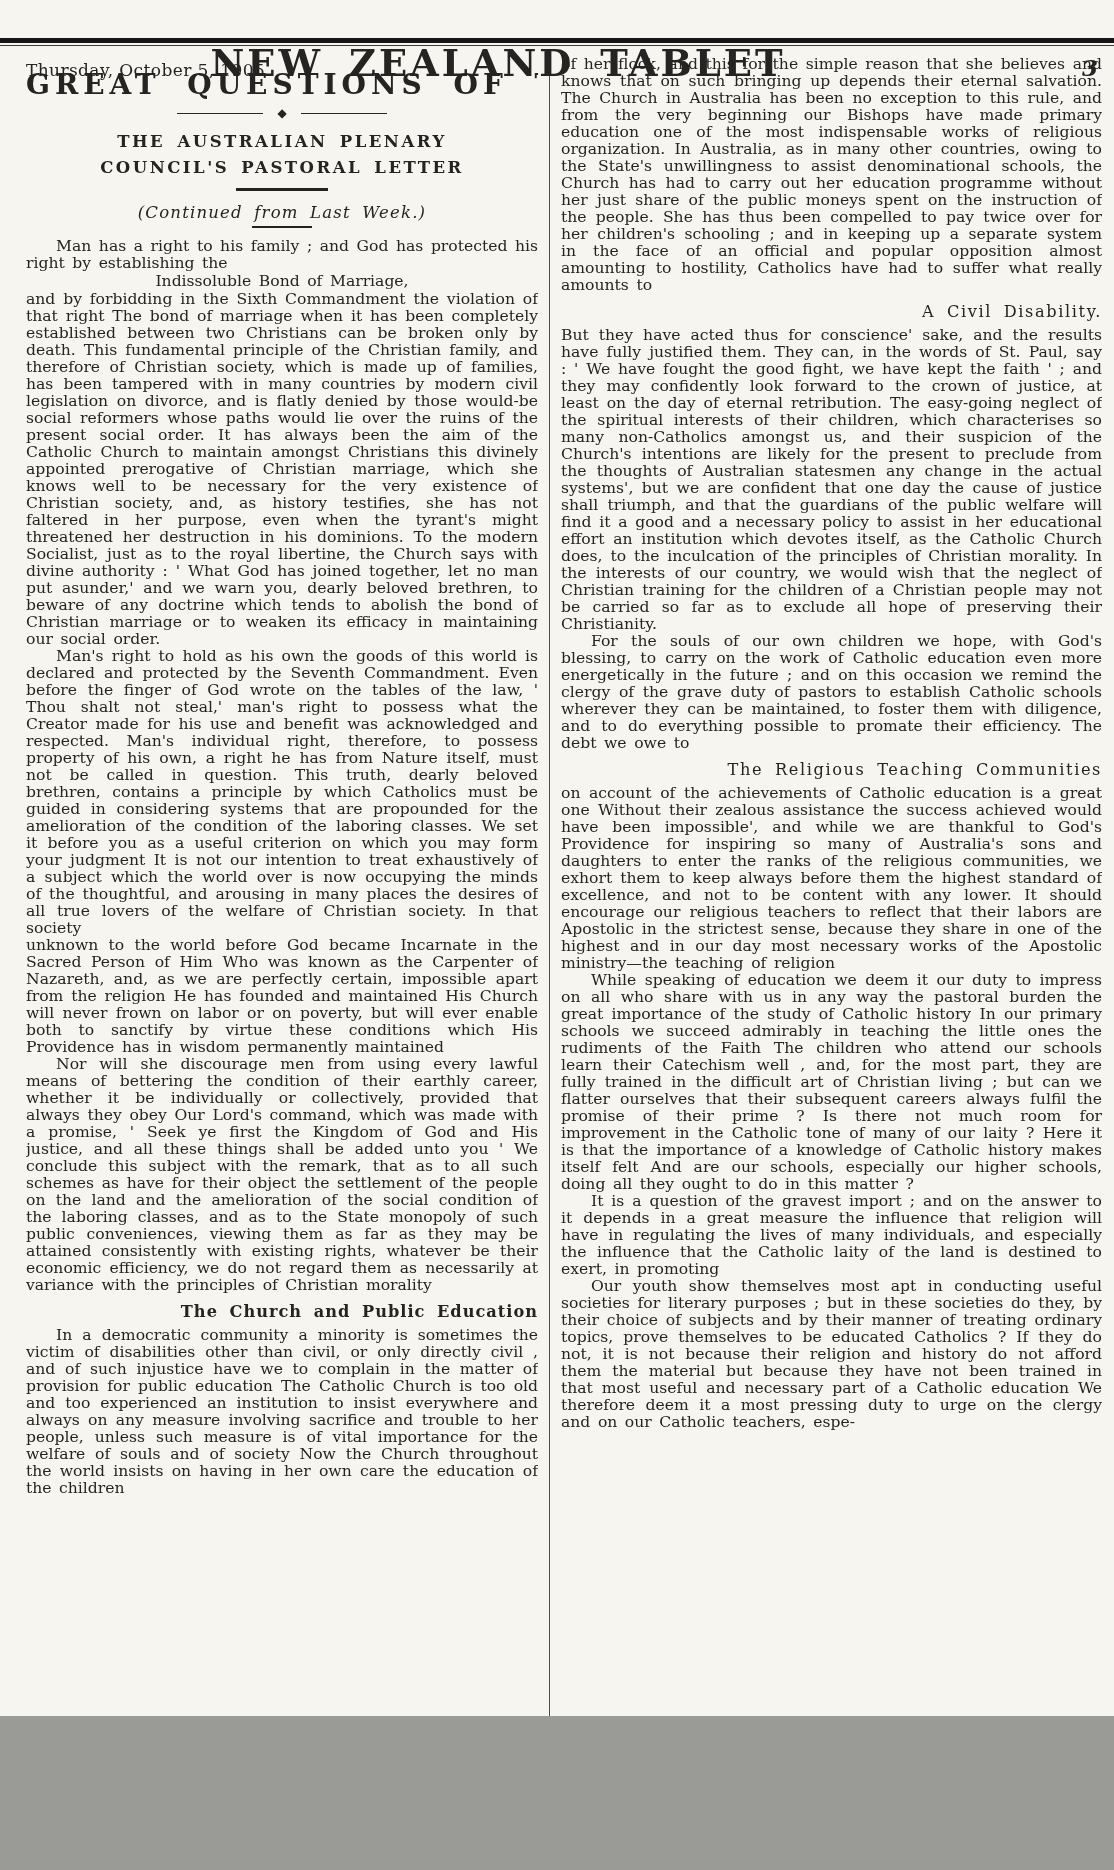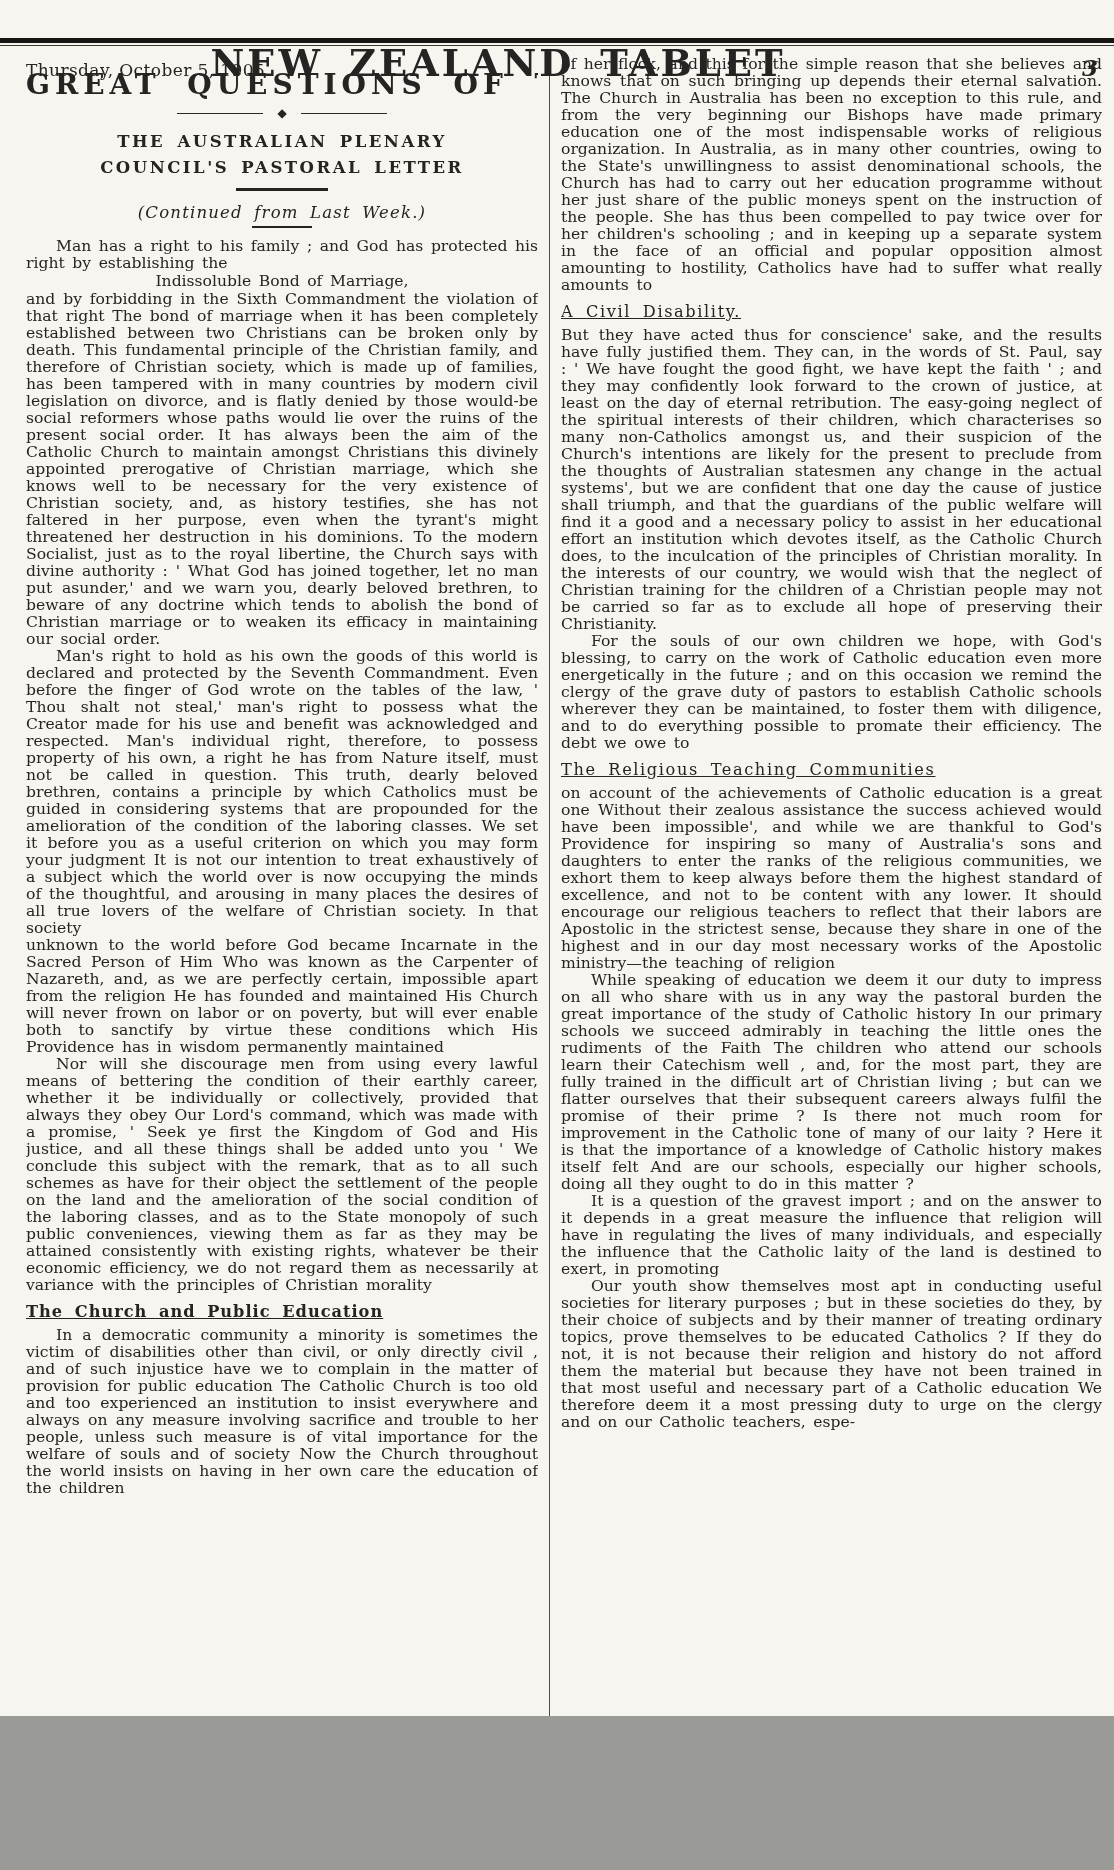--- a/index.html
+++ b/index.html
@@ -60,24 +60,23 @@
     letter-spacing:1.2px;word-spacing:5px;margin:6px 0 4px 0;
   }
   .rule-xs{width:60px;height:2px;background:#25231f;margin:4px auto 10px auto;}
 
   
   .blk{margin:0;font-size:15.6px;line-height:17px;text-align:justify;word-spacing:2.6px;}
   .p{text-indent:30px;}
   .p-noindent{text-indent:0;}
   .center{text-align:center;text-indent:0;margin:1px 0;}
   .subhead,.subhead-bold{
-    text-align:left;text-indent:0;
+    text-align:right;text-indent:0;
     font-size:16.2px;letter-spacing:1.6px;word-spacing:5px;
     margin:9px 0 7px 0;
-    text-decoration:underline;
   }
   .subhead-bold{font-weight:bold;letter-spacing:1px;}
 
   
   .foot-rule{position:absolute;left:0;right:0;top:1798px;height:2px;background:#35322e;}
   .footer{
     position:absolute;left:0;right:0;top:1802px;bottom:0;
     display:flex;align-items:flex-start;
     padding:4px 10px 0 18px;box-sizing:border-box;
   }

